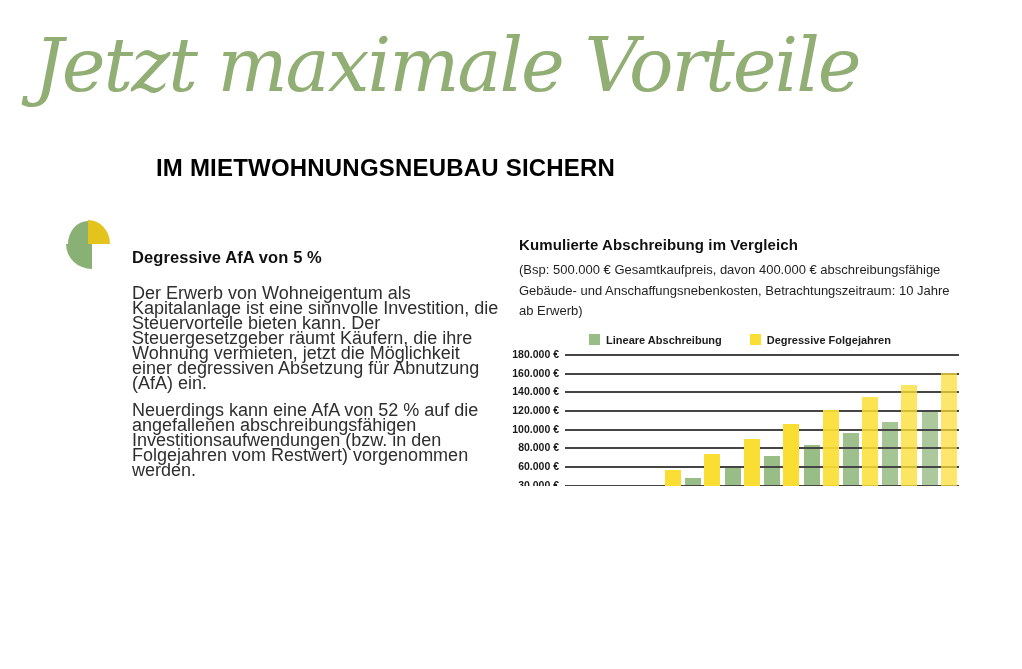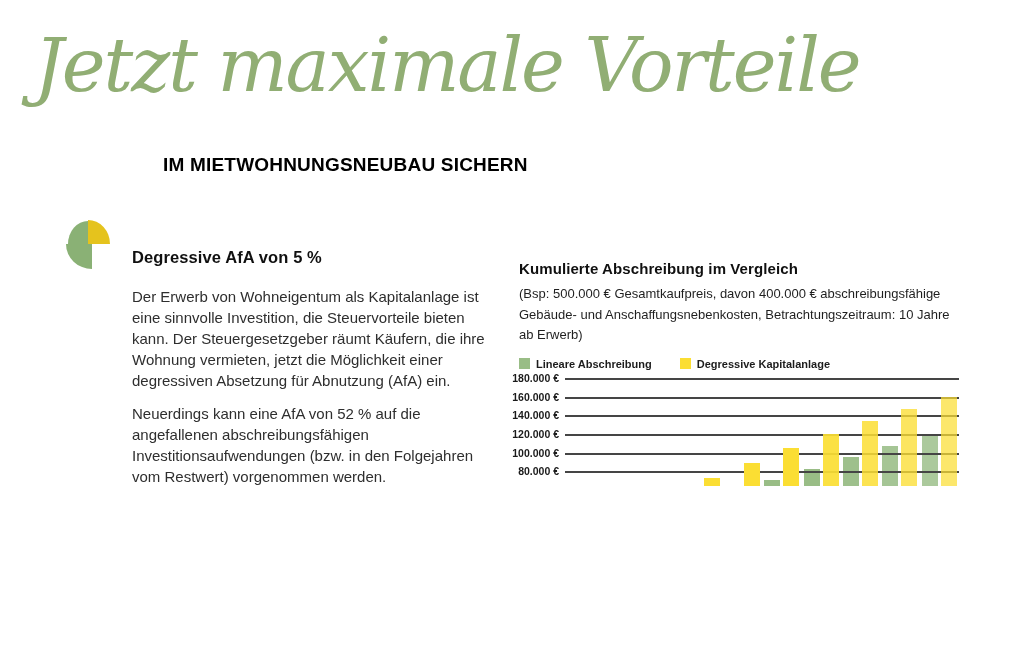--- a/index.html
+++ b/index.html
@@ -10,42 +10,42 @@
   }
 
   
   .script-title {
     position:absolute; left:34px; top:16px; width:860px;
     font-family:"DejaVu Serif", serif; font-style:italic;
     font-size:74px; line-height:1.35; color:#91ae74;
     letter-spacing:-2px; white-space:nowrap;
   }
   .page-subtitle {
-    position:absolute; left:163px; top:154px;
-    font-size:19px; font-weight:bold; color:#000000; letter-spacing:0.2px;
+    position:absolute; left:156px; top:154px;
+    font-size:24px; font-weight:bold; color:#000000; letter-spacing:0.2px;
   }
 
   
   .leaf-icon { position:absolute; left:66px; top:220px; width:44px; height:49px; }
   .leaf { position:absolute; }
   .leaf-tl { left:2px;  top:1px;  width:20px; height:23px; background:#8ab175; border-radius:100% 0 0 0; }
   .leaf-tr { left:22px; top:0;    width:22px; height:24px; background:#e5c31d; border-radius:0 100% 0 0; }
   .leaf-b  { left:0;    top:24px; width:26px; height:25px; background:#8ab175; border-radius:0 0 0 100%; }
 
   
   .left-col { position:absolute; left:100px; top:248px; width:368px;margin-left:32px; }
   .left-col h2 { font-size:16.5px; font-weight:bold; color:#101010; margin-bottom:19px; letter-spacing:0.1px; }
-  .left-col p { font-size:15px; line-height:21px; margin-bottom:12px; color:#2e2e2e; }
+  .left-col p { font-size:18px; line-height:15px; margin-bottom:12px; color:#2e2e2e; }
 
   
-  .chart-block { position:absolute; left:519px; top:260px; width:442px; }
+  .chart-block { position:absolute; left:519px; top:236px; width:442px; }
   .chart-title { font-size:15px; font-weight:bold; color:#101010; margin-bottom:7px; letter-spacing:0.1px; }
   .chart-subtitle { font-size:13px; line-height:20.5px; color:#1f1f1f; margin-bottom:12px; width:448px; }
 
-  .legend { display:flex; justify-content:flex-start; gap:28px; margin-bottom:9px; align-items:center; }
+  .legend { display:flex; justify-content:center; gap:28px; margin-bottom:9px; align-items:center; }
   .legend-item { display:flex; align-items:center; gap:6px; }
   .legend-swatch { width:11px; height:11px; display:inline-block; }
   .legend-label { font-size:11px; font-weight:bold; color:#1c1c1c; }
 
   .chart-area { position:relative; margin-left:46px; width:394px; }
   .plot { position:relative; width:394px; height:168px; }
   .grid-line { position:absolute; left:0; right:0; height:2px; background:#454545; }
   .grid-line.baseline { background:#949494; }
   .y-labels { position:absolute; left:-50px; top:0; width:44px; height:168px; }
   .y-label { position:absolute; right:0; font-size:10.5px; font-weight:bold; color:#1a1a1a; white-space:nowrap; }
@@ -84,21 +84,21 @@
     <div class="chart-title">Kumulierte Abschreibung im Vergleich</div>
     <div class="chart-subtitle">(Bsp: 500.000 € Gesamtkaufpreis, davon 400.000 € abschreibungsfähige Gebäude- und Anschaffungsnebenkosten, Betrachtungszeitraum: 10 Jahre ab Erwerb)</div>
 
     <div class="legend">
       <div class="legend-item">
         <span class="legend-swatch" id="swatch-linear" style="background: rgb(153, 189, 134);"></span>
         <span class="legend-label">Lineare Abschreibung</span>
       </div>
       <div class="legend-item">
         <span class="legend-swatch" id="swatch-degressive" style="background: rgb(251, 222, 51);"></span>
-        <span class="legend-label">Degressive Kapitalanlage</span>
+        <span class="legend-label">Degressive Folgejahren</span>
       </div>
     </div>
 
     <div class="chart-area">
       <div class="plot" id="plot">
         <div class="y-labels" id="ylabels">
             <div class="y-label" style="top: -7px;">180.000 €</div>
             <div class="y-label" style="top: 12px;">160.000 €</div>
             <div class="y-label" style="top: 30px;">140.000 €</div>
             <div class="y-label" style="top: 49px;">120.000 €</div>

